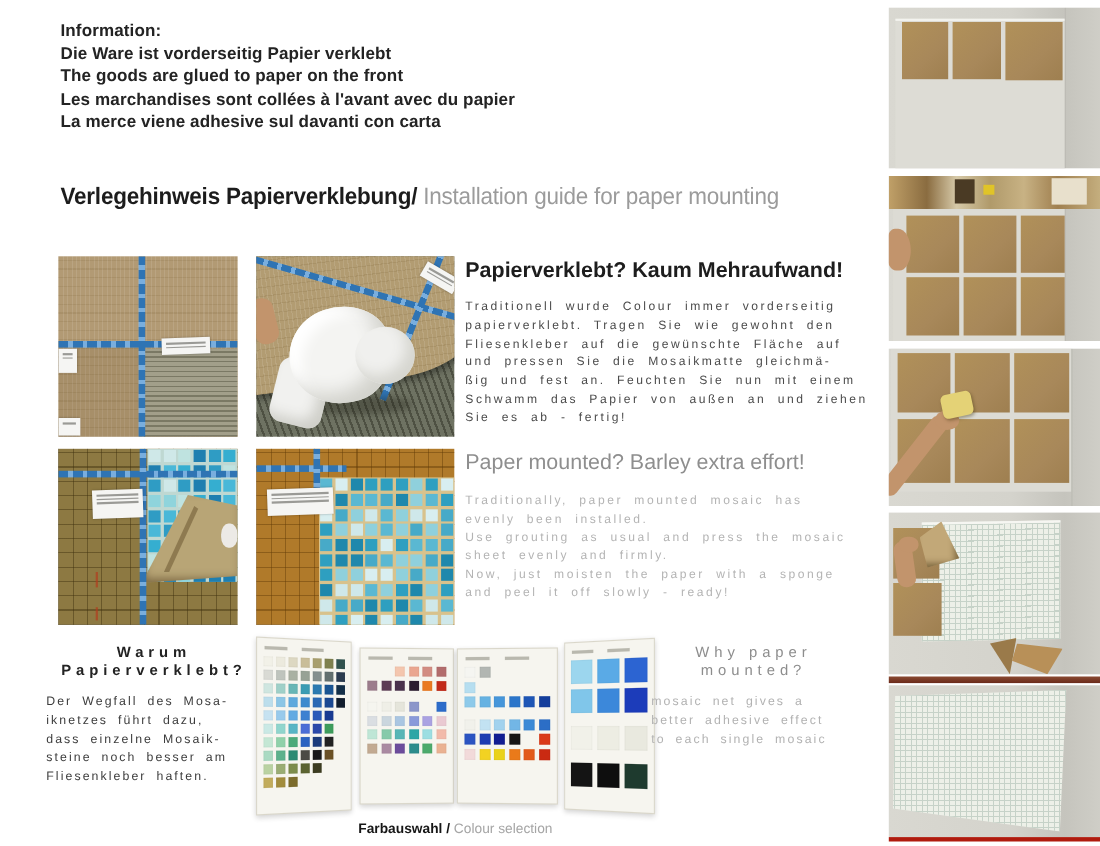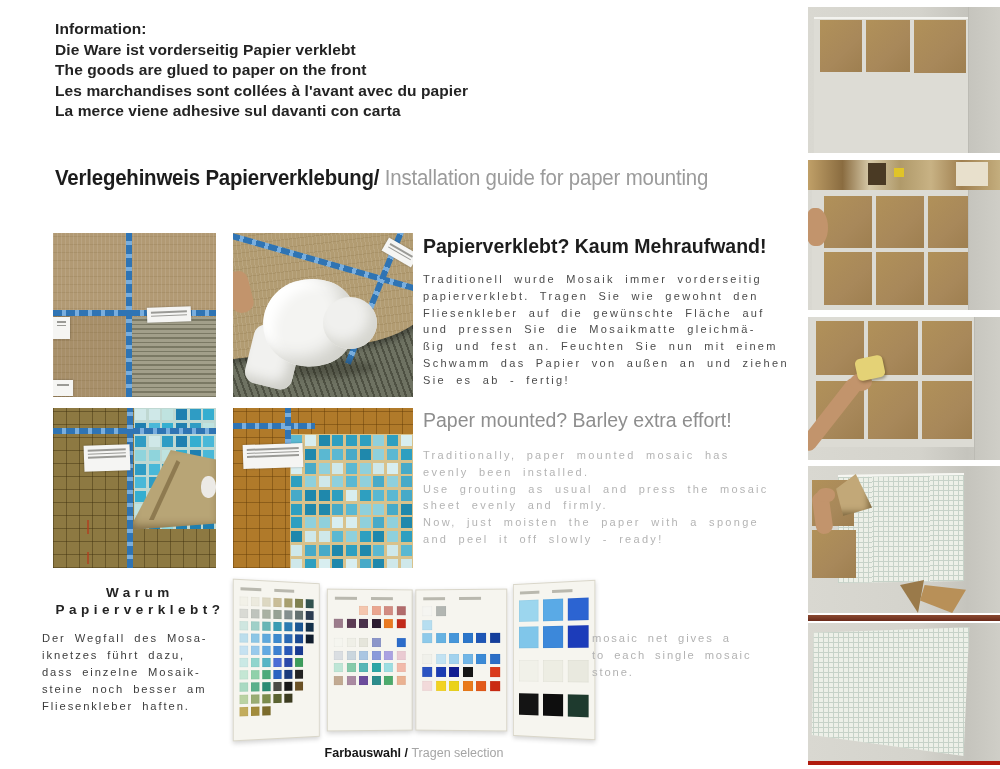--- a/index.html
+++ b/index.html
@@ -294,21 +294,21 @@
     <div class="abs tape-v" style="left:52px;top:0;height:44px;"></div>
     <div class="abs lbl" style="left:10px;top:36px;width:54px;height:20px;transform:rotate(-2deg);">
         <i></i>
         <i></i>
         <i></i>
       </div>
   </div>
 
   <div class="abs sec-h" style="left:423px;top:235px;">Papierverklebt? Kaum Mehraufwand!</div>
   <div class="abs body-de spaced" style="left:423px;top:271px;width:356px;">
-      <div>Traditionell wurde Mosaik immer vorderseitig</div>
+      <div>Traditionell wurde Colour immer vorderseitig</div>
       <div>papierverklebt. Tragen Sie wie gewohnt den</div>
       <div>Fliesenkleber auf die gewünschte Fläche auf</div>
       <div>und pressen Sie die Mosaikmatte gleichmä-</div>
       <div>ßig und fest an. Feuchten Sie nun mit einem</div>
       <div>Schwamm das Papier von außen an und ziehen</div>
       <div>Sie es ab - fertig!</div>
     </div>
 
   <div class="abs sec-h gray" style="left:423px;top:409px;">Paper mounted? Barley extra effort!</div>
   <div class="abs body-en spaced" style="left:423px;top:447px;width:356px;">
@@ -562,28 +562,32 @@
         </div>
         <div class="fan-gap"></div>
         <div class="fan-row" style="gap: 5px; margin-bottom: 5px;">
           <div class="cell" style="width: 22px; height: 22px; background: rgb(20, 20, 20);"></div>
           <div class="cell" style="width: 22px; height: 22px; background: rgb(14, 14, 14);"></div>
           <div class="cell" style="width: 22px; height: 22px; background: rgb(30, 58, 46);"></div>
         </div>
       </div>
   </div>
 
+  <div class="abs why-h gray" style="left:592px;top:584px;width:186px;">
+      <div>Why paper</div>
+      <div>mounted?</div>
+    </div>
   <div class="abs why-b gray spaced" style="left:592px;top:630px;width:190px;">
       <div>mosaic net gives a</div>
+      <div>better adhesive effect</div>
       <div>to each single mosaic</div>
-      <div>stone.</div>
     </div>
 
   <div class="abs caption" style="left:236px;top:746px;width:356px;">
-    <b>Farbauswahl / </b><span>Tragen selection</span>
+    <b>Farbauswahl / </b><span>Colour selection</span>
   </div>
 
   <div class="abs" style="left:808px;top:0;width:192px;height:769px;">
 
     <div class="abs photo wall" style="left:0;top:7px;width:192px;height:146px;">
       <div class="abs" style="left:6px;top:10px;width:154px;height:136px;background:#dddcd5;border-top:2px solid #f3f3ef;"></div>
       <div class="abs sq" style="left:12px;top:13px;width:42px;height:52px;"></div>
       <div class="abs sq" style="left:58px;top:13px;width:44px;height:52px;"></div>
       <div class="abs sq" style="left:106px;top:13px;width:52px;height:53px;"></div>
       <div class="abs" style="left:160px;top:0;width:1px;height:146px;background:#bcbbb4;"></div>

